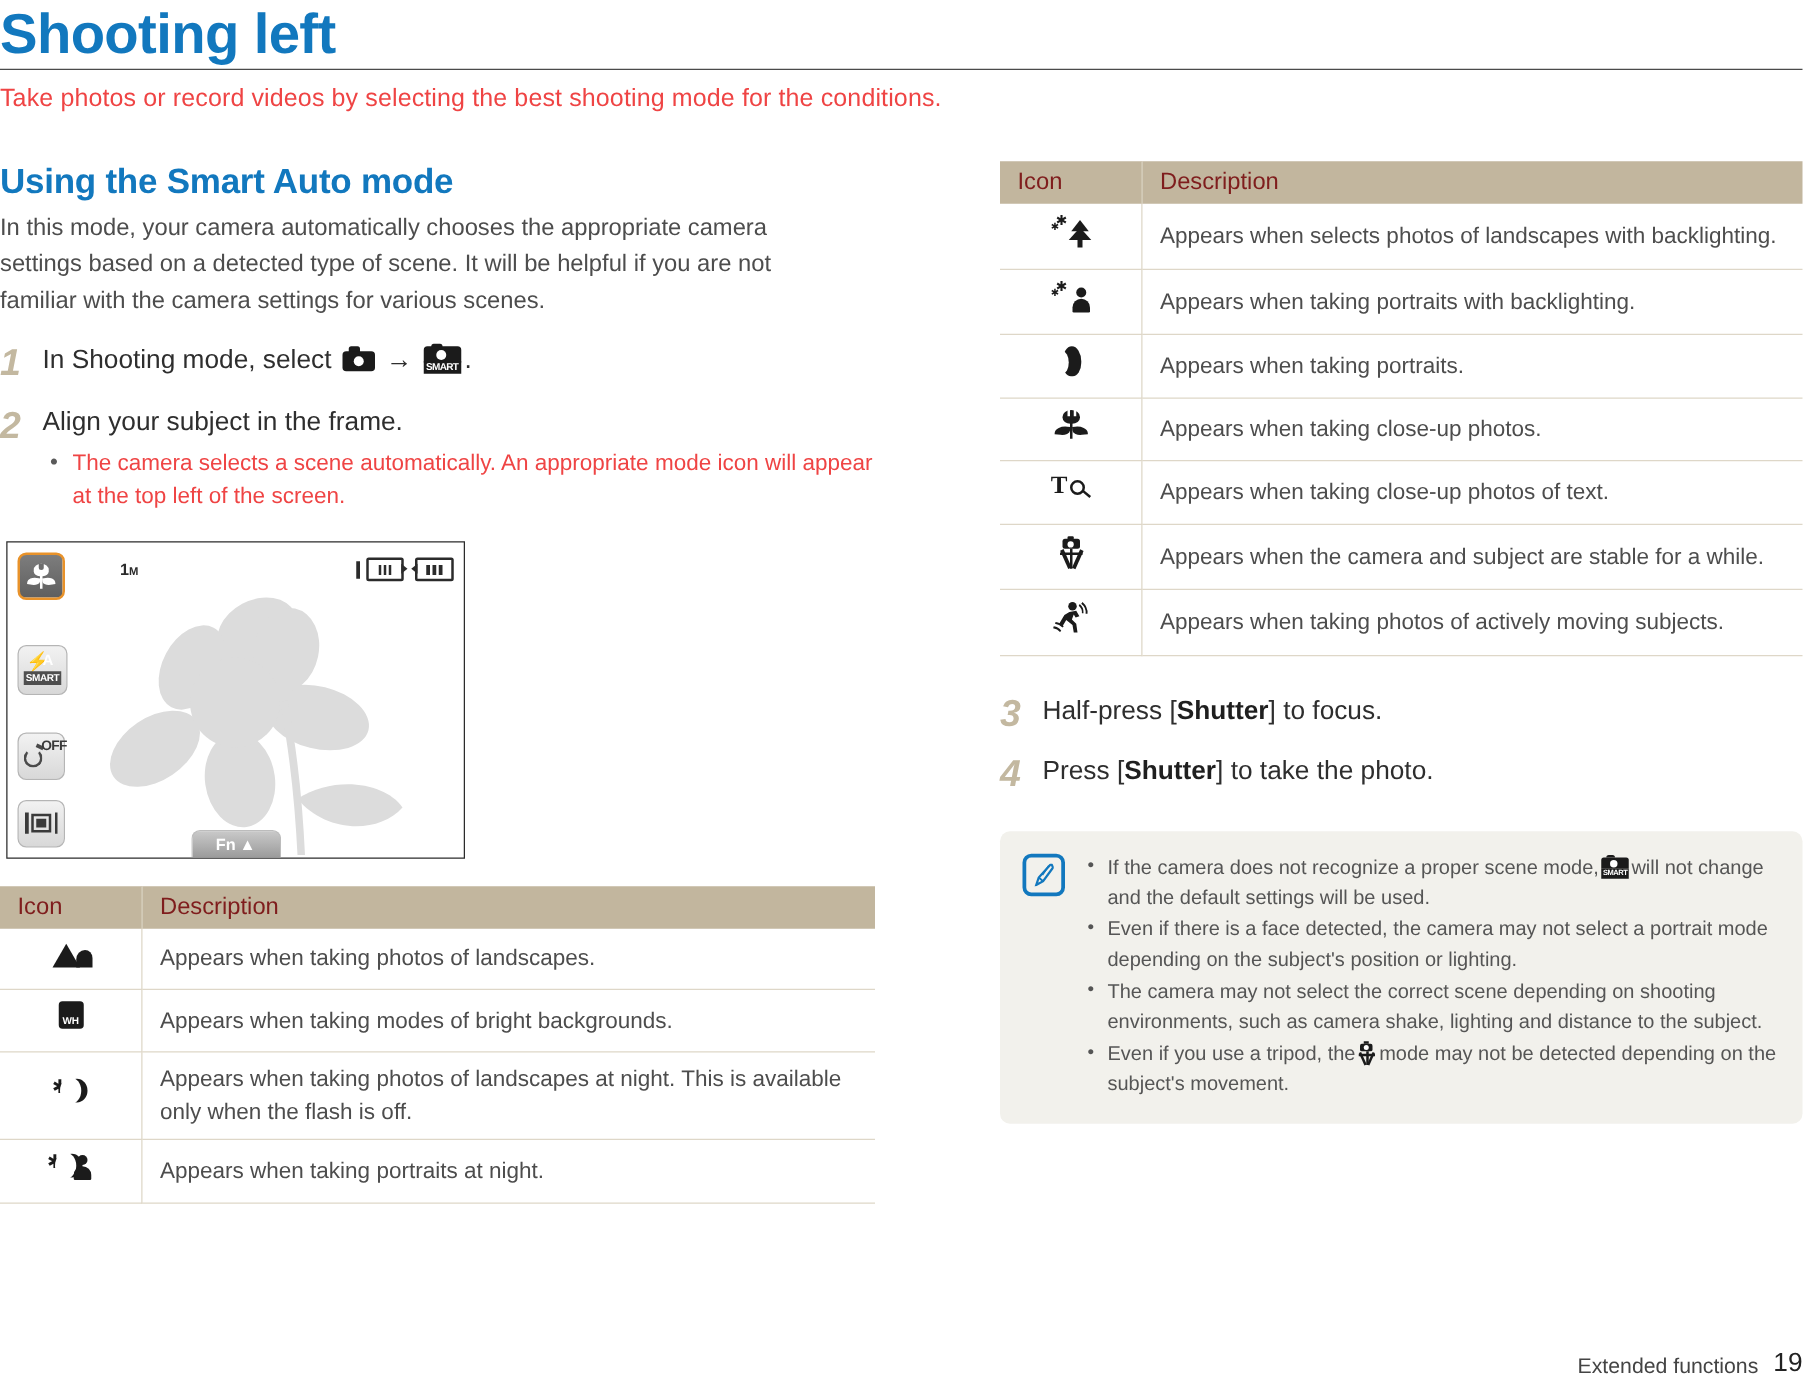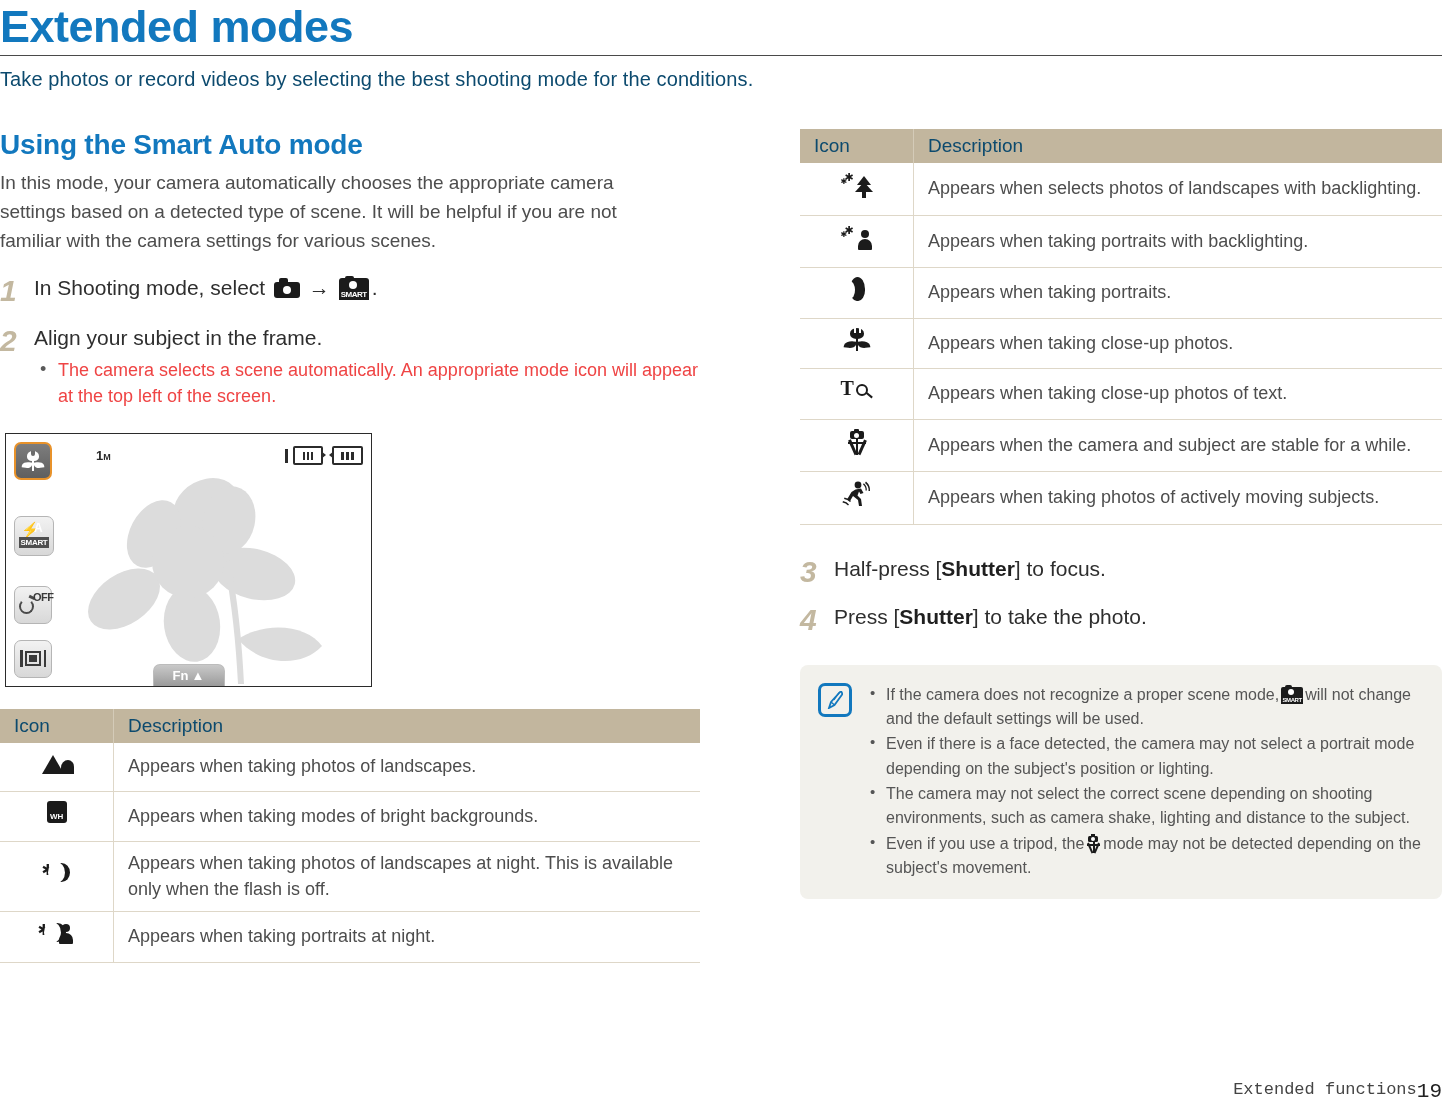--- a/index.html
+++ b/index.html
@@ -33,21 +33,21 @@
     margin: 0;
     padding: 4px 0 4px 0;
   }
   .title-rule {
     border-top: 1.5px solid #4a4a4a;
     margin: 2px 0 0 0;
     width: 1442px;
   }
   .subtitle {
     font-size: 20px;
-    color: #0c4a6e;
+    color: #ef4444;
     padding: 12px 0 0 0;
     letter-spacing: 0.1px;
   }
 
   
   .columns {
     display: flex;
     margin-top: 38px;
     width: 1442px;
   }
@@ -360,21 +360,21 @@
   }
 
   
   table.icon-table {
     border-collapse: collapse;
     width: 100%;
     margin-top: 22px;
   }
   table.icon-table th {
     background: #c2b69e;
-    color: #0c4a6e;
+    color: #7f1d1d;
     font-weight: normal;
     font-size: 19px;
     text-align: left;
     padding: 6px 14px;
     border: none;
   }
   table.icon-table th.col-icon { width: 85px; }
   table.icon-table th + th { border-left: 1px solid #d4cbb8; }
   table.icon-table td {
     border-bottom: 1px solid #ded7c8;
@@ -631,32 +631,31 @@
   .ico-tripod-sm .bar{position:absolute; left:1px; top:9.5px; width:13px; height:1.8px; background:#1b1b1b;}
 
   
   .footer {
     position: absolute;
     right: 0px;
     bottom: 0px;
     font-size: 17px;
     color: #444;
     display: flex;
-    align-items: flex-start;
-    gap: 0;
-    font-family: Liberation Mono, monospace;
+    align-items: flex-end;
+    gap: 12px;
   }
   .footer .pg { font-size: 21px; color: #222; }
 </style>
 </head>
 <body>
 
 <div class="page">
 
-  <h1 class="page-title">Extended modes</h1>
+  <h1 class="page-title">Shooting left</h1>
   <div class="title-rule"></div>
   <div class="subtitle">Take photos or record videos by selecting the best shooting mode for the conditions.</div>
 
   <div class="columns">
 
     <div class="col-left">
 
       <h2 class="section-heading">Using the Smart Auto mode</h2>
       <p class="body-text">In this mode, your camera automatically chooses the appropriate camera settings based on a detected type of scene. It will be helpful if you are not familiar with the camera settings for various scenes.</p>
 

